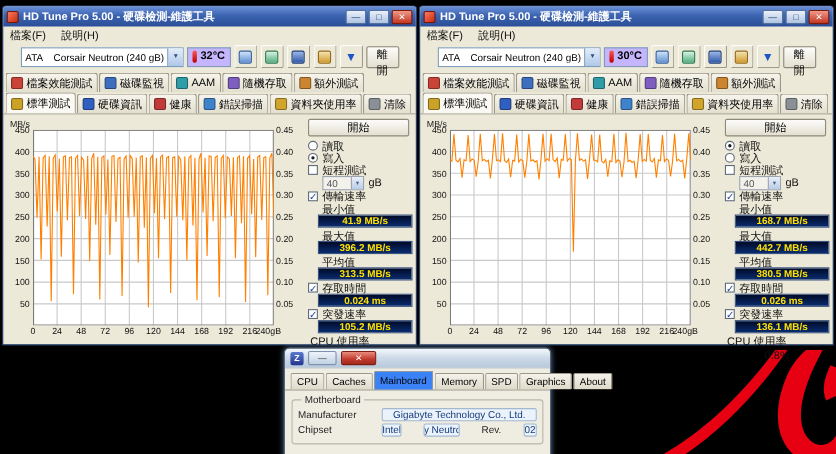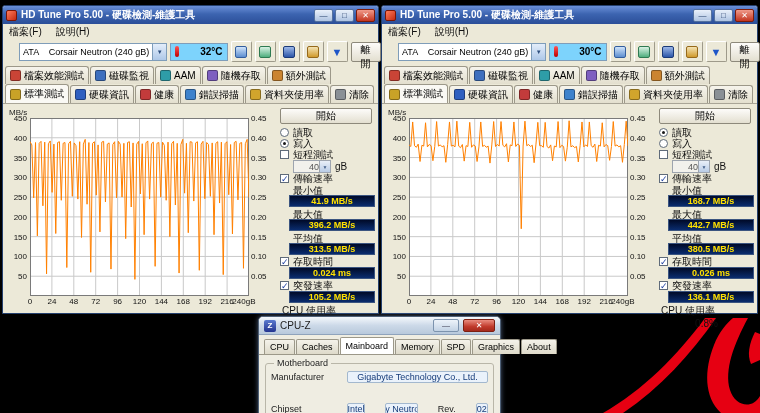--- a/index.html
+++ b/index.html
@@ -19,21 +19,21 @@
 .wbtn.min::after{content:"—"}.wbtn.max::after{content:"□"}
 .wbtn.close{background:linear-gradient(#F09A8A,#C33520);color:#fff;border-color:#7E1A08;}
 .wbtn.close::after{content:"✕"}
 .menubar{height:15px;display:flex;gap:14px;align-items:center;padding:0 6px;font-size:10px;color:#111;}
 .toolbar{height:25px;display:flex;align-items:center;gap:3px;padding:0 16px;}
 .combo{width:156px;height:18px;background:#fff;border:1px solid #7F9DB9;display:flex;align-items:center;font-size:9px;}
 .combo-text{flex:1;padding:0 3px;white-space:pre;overflow:hidden;}
 .combo-arrow{width:14px;height:16px;background:linear-gradient(#E3EDFA,#AEC8E8);border-left:1px solid #7F9DB9;
   font-size:6px;color:#2D4E7E;display:flex;align-items:center;justify-content:center;}
 .combo-arrow::after{content:"▼"}
-.tempbox{height:18px;background:#7dd3fc;border:1px solid #7F9DB9;display:flex;align-items:center;gap:21px;
+.tempbox{height:18px;background:#c4b5fd;border:1px solid #7F9DB9;display:flex;align-items:center;gap:3px;
   padding:0 4px;font-size:10px;font-weight:bold;}
 .thermo{width:4px;height:11px;background:linear-gradient(#F55,#B00);border-radius:2px;}
 .tbtn{width:21px;height:21px;display:flex;align-items:center;justify-content:center;background:#ECE9D8;
   border:1px solid;border-color:#FFF #9E9A8A #9E9A8A #FFF;border-radius:2px;flex:none;}
 .gi{width:12px;height:12px;border-radius:2px;}
 .gi-copy{background:linear-gradient(#CFE3FA,#5E8FD0);border:1px solid #335E9E;}
 .gi-shot{background:linear-gradient(#D9F2E4,#4FAE7E);border:1px solid #2E7A52;}
 .gi-save{background:linear-gradient(#9DB8E8,#2C56A8);border:1px solid #1B3A78;}
 .gi-opts{background:linear-gradient(#F4E3B2,#D09A2C);border:1px solid #96691A;}
 .gi-down{color:#1E56C8;font-size:11px;font-weight:bold;display:flex;align-items:center;justify-content:center;}
@@ -63,21 +63,21 @@
   border:1px solid #8D897B;border-radius:2px;margin-bottom:3px;font-family:inherit;}
 .radiorow,.cbrow{display:flex;align-items:center;gap:4px;height:11px;}
 .radio{width:9px;height:9px;border-radius:50%;background:#fff;border:1px solid #5F6B7A;position:relative;flex:none;}
 .radio.checked::after{content:"";position:absolute;left:2px;top:2px;width:3px;height:3px;border-radius:50%;background:#1A1A1A;}
 .cb{width:9px;height:9px;background:#fff;border:1px solid #5F6B7A;font-size:9px;line-height:8px;
   color:#1C3FA0;font-weight:bold;text-align:center;flex:none;}
 .cb.checked::after{content:"✓"}
 .ssrow{display:flex;align-items:center;gap:4px;height:15px;padding-left:13px;}
 .miniselect{width:38px;height:13px;background:#F2F1EC;border:1px solid #9DA4AE;display:flex;align-items:center;
   font-size:9px;color:#555;}
-.miniselect .msv{flex:1;text-align:right;padding-right:0;}
+.miniselect .msv{flex:1;text-align:right;padding-right:12px;}
 .mini-arrow{width:11px;height:11px;background:linear-gradient(#E9EFF8,#B9CCE6);font-size:5px;color:#44608A;
   display:flex;align-items:center;justify-content:center;border-left:1px solid #9DA4AE;}
 .mini-arrow::after{content:"▼"}
 .statlabel{height:11px;padding-left:13px;}
 .valbox{height:12px;width:86px;margin:0 0 1px auto;background:linear-gradient(#000A28,#0A2C6E);
   color:#FFE000;font-size:9px;font-weight:bold;display:flex;align-items:center;justify-content:center;
   border:1px solid #3A5480;}
 .cpulabel{height:14px;padding-left:2px;}
 .cpuval{height:11px;text-align:center;font-size:10px;}
 .cpuz{position:absolute;left:258px;top:316px;width:243px;height:130px;background:#EFEDE2;
@@ -88,24 +88,24 @@
   font-weight:bold;text-align:center;line-height:12px;border-radius:2px;}
 .cz-title-text{flex:1;font-size:10px;color:#222;}
 .czb{width:26px;height:13px;border-radius:2px;text-align:center;font-size:8px;line-height:12px;
   background:linear-gradient(#EDF3FA,#C2D2E4);border:1px solid #7C93AE;color:#334;}
 .czb.min::after{content:"—"}
 .czb.close{width:32px;background:linear-gradient(#E98C7F,#C0392B 60%,#A42A1C);color:#fff;border-color:#7C1F12;}
 .czb.close::after{content:"✕"}
 .cz-tabs{display:flex;align-items:flex-end;padding:3px 5px 0;border-bottom:1px solid #9C9889;height:20px;gap:1px;}
 .cz-tab{height:15px;padding:0 5px;font-size:9px;display:flex;align-items:center;
   background:linear-gradient(#F4F2EA,#DEDACA);border:1px solid #9C9889;border-bottom:none;border-radius:2px 2px 0 0;}
-.cz-tab.active{background:#ffffff;height:17px;}
+.cz-tab.active{background:#3b82f6;height:17px;}
 .cz-group{margin:8px 6px 0;border:1px solid #B9B6A8;border-radius:3px;position:relative;padding:7px 5px 4px;}
 .cz-grouplabel{position:absolute;top:-6px;left:8px;background:#EFEDE2;font-size:9px;padding:0 3px;color:#222;}
-.crow{display:flex;align-items:center;gap:20px;margin-bottom:20px;font-size:9px;color:#222;height:12px;}
+.crow{display:flex;align-items:center;gap:20px;margin-bottom:2px;font-size:9px;color:#222;height:12px;}
 .clabel{width:56px;flex:none;}
 .cfield{height:12px;background:#EAF2FB;border:1px solid #A3B8CE;color:#163C7A;font-size:9px;
   display:flex;align-items:center;justify-content:center;border-radius:2px;padding:0 2px;
   white-space:nowrap;overflow:hidden;}
 .rev{font-size:9px;margin-left:auto;}
 .redart{position:absolute;right:0;bottom:0;width:205px;height:95px;z-index:1;}
 </style>
 </head>
 <body>
 
@@ -503,21 +503,20 @@
 
 <svg class="redart" viewBox="0 0 205 95">
   <path d="M150 0 C123 37 87 73 48 95 L68 95 C105 70 136 36 161 0 Z" fill="#E60012"></path>
   <path d="M193 0 C179 26 169 52 175 72 C180 88 197 92 205 78 L205 95 L166 95 C149 79 149 52 159 27 C164 14 172 5 178 0 Z" fill="#E60012"></path>
   <path d="M200 14 C194 26 192 37 196 46 L205 42 L205 16 Z" fill="#E60012"></path>
 </svg>
 
 <div class="cpuz">
   <div class="cz-title">
     <span class="cz-icon">Z</span>
-    <span class="cz-title-text">CPU-Z</span>
     <span class="czb min"></span>
     <span class="czb close"></span>
   </div>
   <div class="cz-tabs" id="czTabs">
       <div class="cz-tab">CPU</div>
       <div class="cz-tab">Caches</div>
       <div class="cz-tab active">Mainboard</div>
       <div class="cz-tab">Memory</div>
       <div class="cz-tab">SPD</div>
       <div class="cz-tab">Graphics</div>

